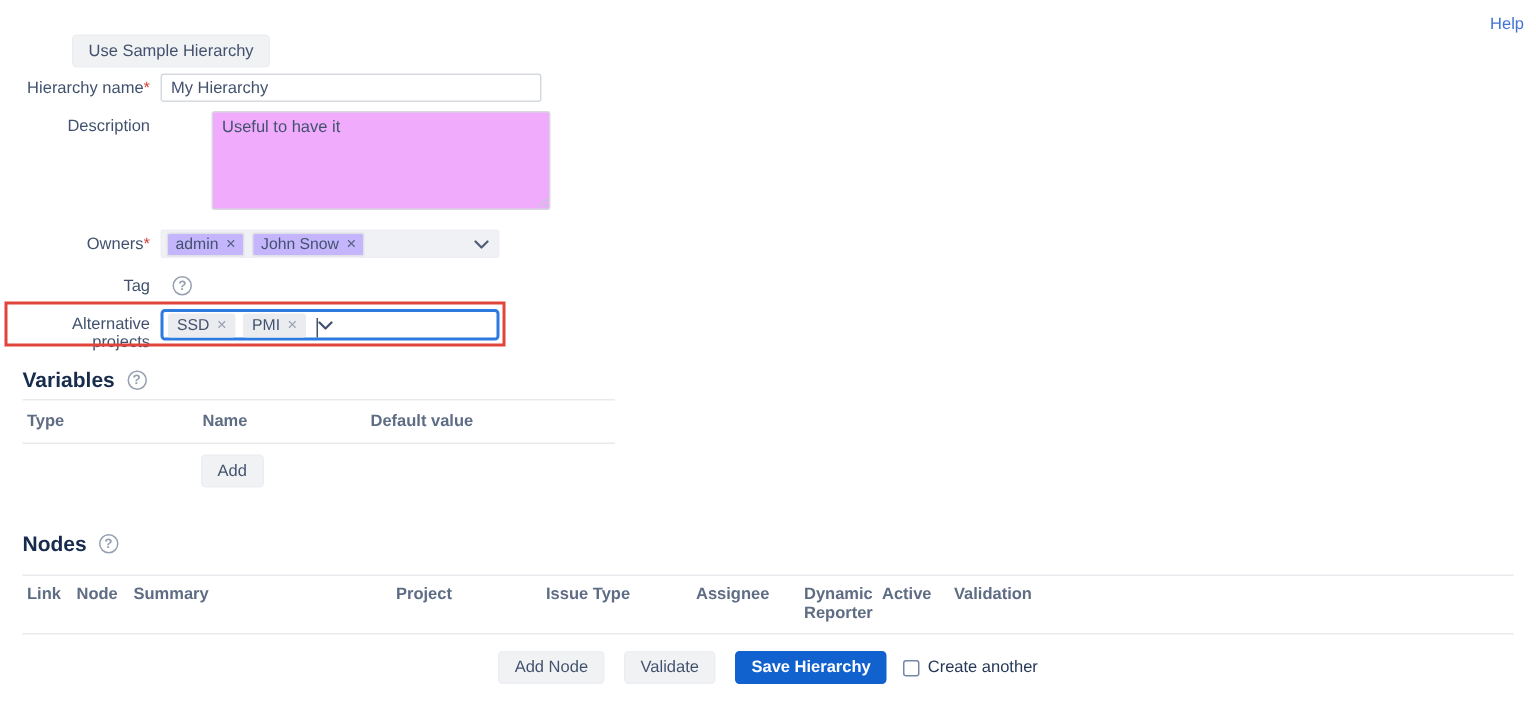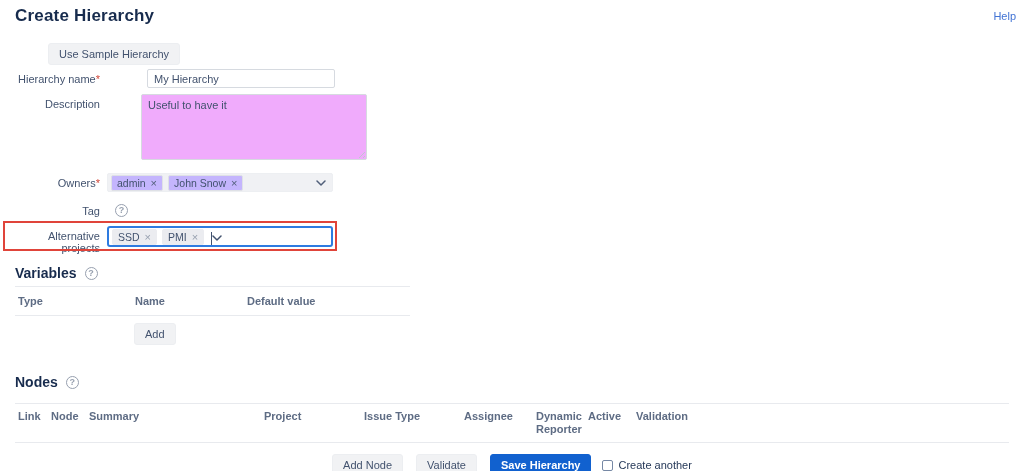--- a/index.html
+++ b/index.html
@@ -25,21 +25,21 @@
   .btn-primary { background: #1161cf; border-color: #1161cf; color: #ffffff; font-weight: 700; }
 
   .sample-row { margin: 17px 0 0 18px; padding-left: 15px; }
 
   
   .form-row { display: flex; align-items: flex-start; }
   .form-label { width: 85px; min-width: 85px; text-align: right; font-size: 11px; color: #42526e; padding-top: 4px; margin-right: 7px; }
   .req { color: #d04437; }
 
   .text-input {
-    width: 188px; height: 19px; border: 1px solid #d6dae0; border-radius: 2px;
+    width: 254px; height: 19px; border: 1px solid #d6dae0; border-radius: 2px;
     font-size: 11px; color: #42526e; padding: 2px 6px; font-family: "Liberation Sans", sans-serif;
     background: #ffffff; outline: none;
   }
   .textarea-wrap { position: relative; width: 226px; }
   .text-area {
     width: 226px; height: 66px; border: 1px solid #d6dae0; border-radius: 2px;
     font-size: 11px; color: #42526e; padding: 4px 6px; font-family: "Liberation Sans", sans-serif;
     background: #f0abfc; resize: none; outline: none; display: block;
   }
   .resize-grip {
@@ -115,29 +115,28 @@
   .nodes-head > div { min-height: 26px; }
 
   
   .footer-actions { display: flex; justify-content: center; align-items: center; gap: 13px; margin-top: 11px; }
   .checkbox-group { display: flex; align-items: center; gap: 5px; margin-left: -2px; }
   .checkbox {
     width: 11px; height: 11px; border: 1px solid #7688a5; border-radius: 2px; background: #ffffff; cursor: pointer;
   }
   .checkbox-label { font-size: 11px; color: #253858; cursor: pointer; }
 
-  .mt4 { margin-top: 4px; gap: 40px; } .mt6 { margin-top: 6px; gap: 34px; } .mt9 { margin-top: 9px; }
+  .mt4 { margin-top: 4px; } .mt6 { margin-top: 6px; gap: 34px; } .mt9 { margin-top: 9px; }
   .mt13 { margin-top: 13px; } .mt11 { margin-top: 11px; } .mt29 { margin-top: 29px; }
 </style>
 </head>
 <body>
 
 <div class="page">
 
-  <div class="page-title">Create Hierarchy</div>
   <a class="help-link">Help</a>
 
   <div class="sample-row">
     <button class="btn">Use Sample Hierarchy</button>
   </div>
 
   <div class="form-row mt4">
     <div class="form-label"><span>Hierarchy name</span><span class="req">*</span></div>
     <input class="text-input" type="text" value="My Hierarchy" style="">
   </div>

